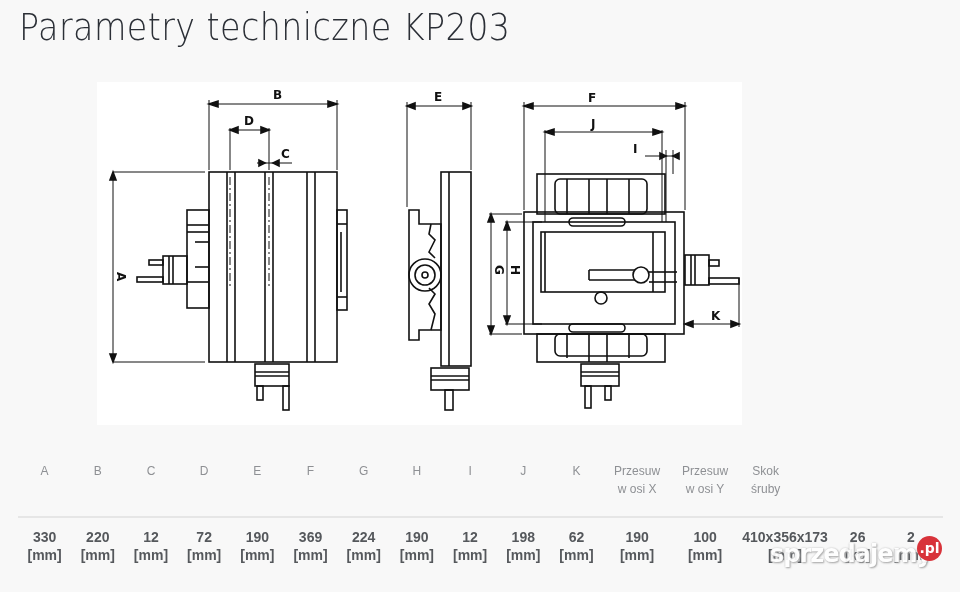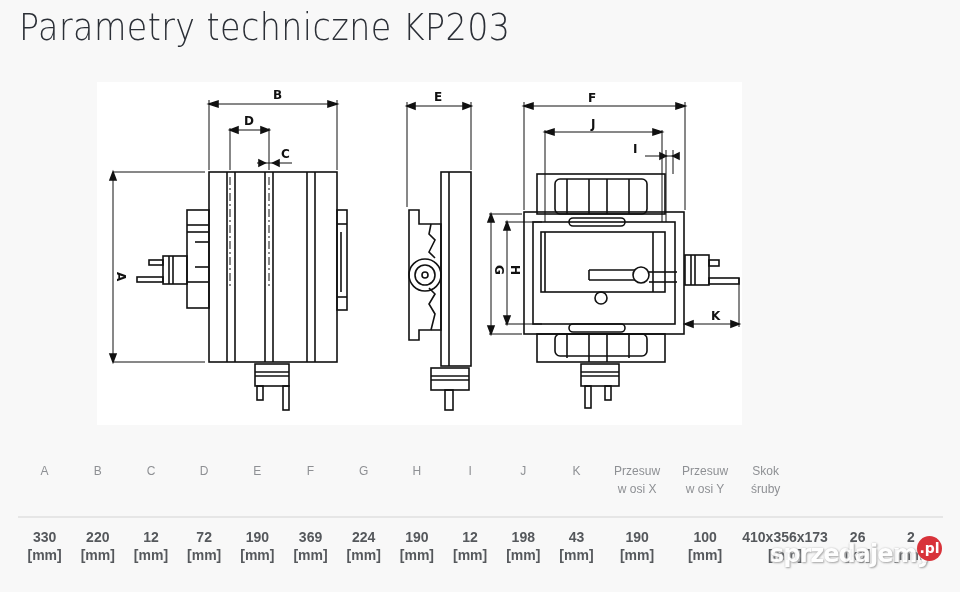--- a/index.html
+++ b/index.html
@@ -261,21 +261,21 @@
     <div class="cell"><span>330</span><span class="unit">[mm]</span></div>
     <div class="cell"><span>220</span><span class="unit">[mm]</span></div>
     <div class="cell"><span>12</span><span class="unit">[mm]</span></div>
     <div class="cell"><span>72</span><span class="unit">[mm]</span></div>
     <div class="cell"><span>190</span><span class="unit">[mm]</span></div>
     <div class="cell"><span>369</span><span class="unit">[mm]</span></div>
     <div class="cell"><span>224</span><span class="unit">[mm]</span></div>
     <div class="cell"><span>190</span><span class="unit">[mm]</span></div>
     <div class="cell"><span>12</span><span class="unit">[mm]</span></div>
     <div class="cell"><span>198</span><span class="unit">[mm]</span></div>
-    <div class="cell"><span>43</span><span class="unit">[mm]</span></div>
+    <div class="cell"><span>62</span><span class="unit">[mm]</span></div>
     <div class="cell wide"><span>190</span><span class="unit">[mm]</span></div>
     <div class="cell wide"><span>100</span><span class="unit">[mm]</span></div>
     <div class="cell wider"><span>410x356x173</span><span class="unit">[mm]</span></div>
     <div class="cell"><span>26</span><span class="unit">[kg]</span></div>
     <div class="cell"><span>2</span><span class="unit">[mm]</span></div>
   </div>
 </div>
 
 <div class="watermark">sprzedajemy</div>
 <div class="watermark-badge">.pl</div>

